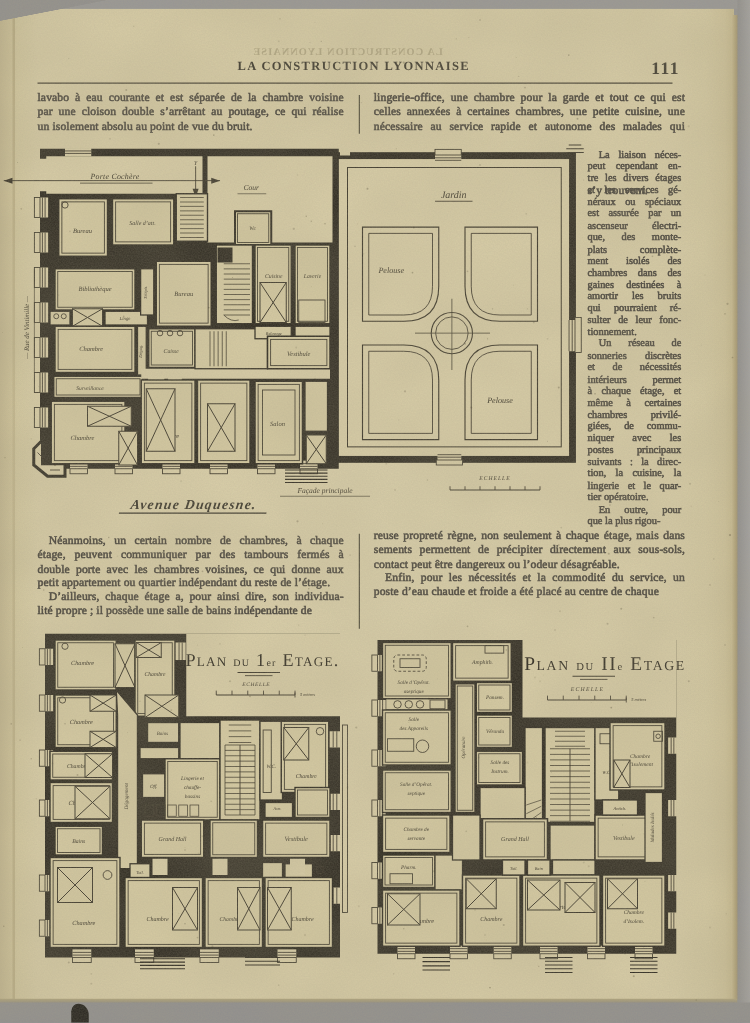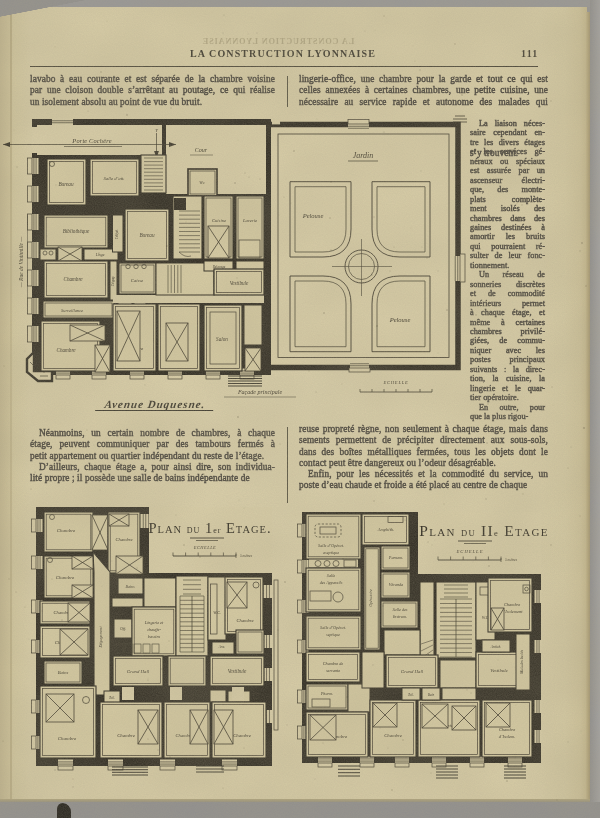--- a/index.html
+++ b/index.html
@@ -12,21 +12,21 @@
 }
 .page:before{content:"";position:absolute;left:10px;top:0;width:2px;height:100%;background:linear-gradient(180deg,rgba(140,125,85,.35),rgba(140,125,85,.18) 40%,rgba(140,125,85,.3));}
 .edge-r{position:absolute;left:585px;top:12px;width:7px;height:788px;background:linear-gradient(90deg,#c9bc93,#b4a67c 40%,#a39572 70%,#959494);}
 .edge-b{position:absolute;left:0px;top:799px;width:590px;height:4px;background:linear-gradient(180deg,#b0a47c,#8f8a7e);}
 .gray-top{position:absolute;left:0;top:0;width:600px;height:7px;background:#979696;}
 .gray-right{position:absolute;left:590px;top:0;width:10px;height:818px;background:linear-gradient(90deg,#8f8e8e,#a2a1a1);}
 .gray-bot{position:absolute;left:0;top:802px;width:600px;height:16px;background:#8f8e8e;}
 .corner-tl{position:absolute;left:0;top:0;width:90px;height:26px;background:linear-gradient(169deg,#8f8e8e 38%,rgba(0,0,0,0) 39%);}
 .ghost{position:absolute;left:189px;top:37px;width:178px;color:rgba(118,108,76,.38);font-size:8.2px;font-weight:bold;letter-spacing:.9px;transform:scaleX(-1);transform-origin:50% 50%;white-space:nowrap;text-align:center;}
 .hdr{position:absolute;left:0;top:48px;width:566px;text-align:center;font-size:10px;font-weight:bold;letter-spacing:1.1px;color:#3e3a2f;}
-.pageno{position:absolute;left:521px;top:48px;font-size:10px;font-weight:bold;letter-spacing:1.2px;color:#3e3a2f;}
+.pageno{position:absolute;left:521px;top:48px;font-size:14px;font-weight:bold;letter-spacing:1.2px;color:#3e3a2f;}
 .rule{position:absolute;left:30px;top:66px;width:508px;height:1.3px;background:#4a4537;}
 .txt{position:absolute;font-size:9.3px;line-height:11.25px;color:#45413a;letter-spacing:.1px;-webkit-text-stroke:0.42px #45413a;}
 .txt div{text-align:justify;text-align-last:justify;white-space:nowrap;}
 .txt div.end{text-align-last:left;}
 .txt div.ind{text-indent:9px;}
 .avenue{position:absolute;left:96px;top:398px;width:118px;font-size:11px;font-style:italic;color:#3d392e;letter-spacing:1px;border-bottom:1px solid #3d392e;text-align:center;transform:skewX(-8deg);font-weight:bold;}
 svg text{font-family:"Liberation Serif",serif;}
 .grain{position:absolute;left:0;top:0;width:600px;height:818px;pointer-events:none;opacity:.85;}
 </style></head>
 <body>
@@ -53,66 +53,66 @@
   <div class="end">un isolement absolu au point de vue du bruit.</div>
  </div>
  <div class="txt" style="left:299px;top:74px;width:249px;">
   <div>lingerie-office, une chambre pour la garde et tout ce qui est</div>
   <div>celles annexées à certaines chambres, une petite cuisine, une</div>
   <div>nécessaire au service rapide et autonome des malades qui</div>
   <div class="end" style="text-align-last:left;padding-left:171px;margin-top:40px;">s’y trouvent.</div>
  </div>
  <div class="txt" style="left:470px;top:119px;width:75px;font-size:8.3px;line-height:9.45px;letter-spacing:0;">
   <div class="ind">La liaison néces-</div>
-  <div>saire cependant en-</div>
+  <div>peut cependant en-</div>
   <div>tre les divers étages</div>
   <div>et les services gé-</div>
   <div>néraux ou spéciaux</div>
   <div>est assurée par un</div>
   <div>ascenseur électri-</div>
   <div>que, des monte-</div>
   <div>plats complète-</div>
   <div>ment isolés des</div>
   <div>chambres dans des</div>
   <div>gaines destinées à</div>
   <div>amortir les bruits</div>
   <div>qui pourraient ré-</div>
   <div>sulter de leur fonc-</div>
   <div class="end">tionnement.</div>
   <div class="ind">Un réseau de</div>
   <div>sonneries discrètes</div>
-  <div>et de commodité</div>
+  <div>et de nécessités</div>
   <div>intérieurs permet</div>
   <div>à chaque étage, et</div>
   <div>même à certaines</div>
   <div>chambres privilé-</div>
   <div>giées, de commu-</div>
   <div>niquer avec les</div>
   <div>postes principaux</div>
   <div>suivants : la direc-</div>
   <div>tion, la cuisine, la</div>
   <div>lingerie et le quar-</div>
   <div class="end">tier opératoire.</div>
   <div class="ind">En outre, pour</div>
   <div class="end">que la plus rigou-</div>
  </div>
 
  <div class="avenue">Avenue Duquesne.</div>
 
  <div class="txt" style="left:30px;top:428px;width:245px;">
   <div class="ind">Néanmoins, un certain nombre de chambres, à chaque</div>
   <div>étage, peuvent communiquer par des tambours fermés à</div>
+  <div>double porte avec les chambres voisines, ce qui donne aux</div>
   <div class="end">petit appartement ou quartier indépendant du reste de l’étage.</div>
   <div class="ind">D’ailleurs, chaque étage a, pour ainsi dire, son individua-</div>
   <div class="end">lité propre ; il possède une salle de bains indépendante de</div>
  </div>
  <div class="txt" style="left:299px;top:424px;width:249px;">
   <div>reuse propreté règne, non seulement à chaque étage, mais dans</div>
   <div>sements permettent de précipiter directement aux sous-sols,</div>
-  <div>dans des boîtes métalliques fermées, tous les objets dont le</div>
   <div class="end">contact peut être dangereux ou l’odeur désagréable.</div>
   <div class="ind">Enfin, pour les nécessités et la commodité du service, un</div>
   <div class="end">poste d’eau chaude et froide a été placé au centre de chaque</div>
  </div>
 
 <svg style="position:absolute;left:0;top:0" width="600" height="818" viewBox="0 0 600 818" font-family="Liberation Serif,serif">
       <g id="plantop">
         <rect x="268" y="124.5" width="190" height="243.0" fill="#d8cda7" stroke="#2e2a21" stroke-width="5.5"></rect>
         <rect x="278" y="134" width="171" height="223.5" fill="none" stroke="#3b362a" stroke-width="0.8"></rect>
         <path d="M 290 181.7 H 351 V 229 Q 351 257 323 257 H 290 Z" fill="none" stroke="#3b362a" stroke-width="0.9"></path>

